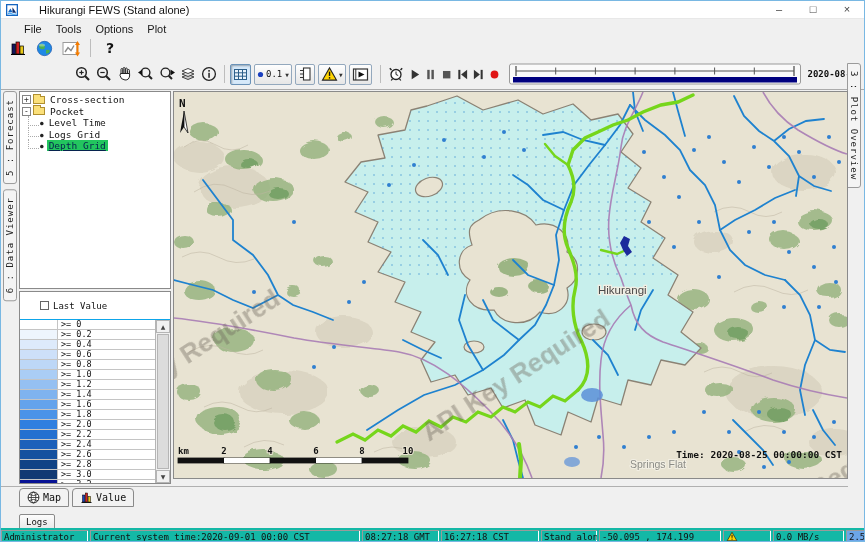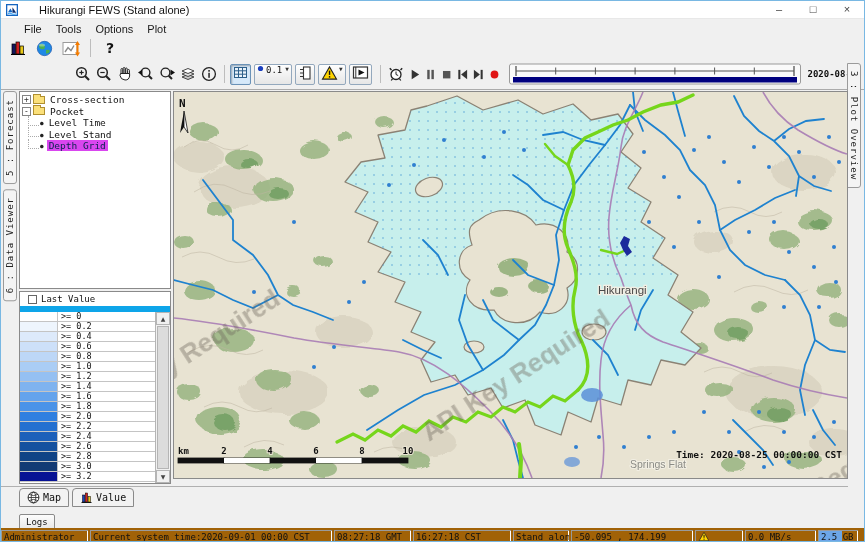--- a/index.html
+++ b/index.html
@@ -20,21 +20,21 @@
   .menubar { position:absolute; left:0; top:19px; width:100%; height:17px; background:#f0f0f0;
              display:flex; align-items:center; padding-left:16px; }
   .menuitem { font:11px "Liberation Sans",sans-serif; color:#1a1a1a; padding:1px 7px; }
 
   
   .toolbar1 { position:absolute; left:0; top:36px; width:100%; height:22px; background:#f0f0f0;
               display:flex; align-items:center; padding-left:6px; }
   .toolbar2 { position:absolute; left:0; top:58px; width:100%; height:31px; background:#f0f0f0;
               display:flex; align-items:center; padding-left:71px; border-bottom:1px solid #ababab; }
   .tbtn { width:21px; height:21px; display:flex; align-items:center; justify-content:center; flex:none; }
-  .tbtn2 { height:21px; display:flex; justify-content:center; flex:none;
+  .tbtn2 { height:21px; display:flex; align-items:center; justify-content:center; flex:none;
            background:linear-gradient(#fefefe,#e6e6e6); border:1px solid #93a8bd; border-radius:2px;
            margin-right:3px; padding:0 2px; }
   .tbtn2.pressed { background:#d6e9fa; box-shadow:inset 1px 1px 2px rgba(0,0,0,.3); border-color:#6a92b8; }
   .tsep { width:1px; height:18px; background:#bdbdbd; margin:0 5px; flex:none; }
   .helpq { font:bold 14px "DejaVu Sans",sans-serif; color:#111; margin-left:10px; }
   .zoomlvl { font:9px "DejaVu Sans Mono",monospace; color:#111; margin:0 2px; }
   .ddarrow { font-size:6px; color:#333; margin-left:1px; }
   .timeline { margin-left:6px; flex:none; }
   .tooldate { font:bold 9px "DejaVu Sans Mono",monospace; color:#111; margin-left:7px; white-space:nowrap; }
 
@@ -57,27 +57,27 @@
   .expander { width:9px; height:9px; border:1px solid #848484; background:#fff; font:8px/7px "DejaVu Sans Mono",monospace;
               text-align:center; color:#333; margin-right:2px; flex:none; }
   .folder { width:12px; height:8px; background:#fbe07a; border:1px solid #b08f2f; position:relative;
             margin-right:3px; flex:none; }
   .folder::before { content:''; position:absolute; top:-3px; left:-1px; width:6px; height:2px;
                     background:#fbe07a; border:1px solid #b08f2f; border-bottom:none; }
   .conn { width:11px; height:10px; border-left:1px dotted #aaa; border-bottom:1px dotted #aaa;
           margin:0 0 4px 6px; flex:none; }
   .bullet { font-size:6px; color:#222; margin:0 3px 0 1px; flex:none; }
   .tlabel { font:9.5px "DejaVu Sans Mono",monospace; color:#111; padding:0 2px; }
-  .tlabel.sel { background:#d946ef; color:#06234e; }
+  .tlabel.sel { background:#22c55e; color:#06234e;text-decoration:underline; }
 
   
   .legendpanel { position:absolute; left:18px; top:290px; width:152px; height:193px; background:#fff;
                  border:1px solid #8a8a8a; display:flex; flex-direction:column; }
-  .legendhead { height:20px; border-bottom:6px solid #0ea5e9; display:flex; align-items:center;
-                padding-left:8px; flex:none; }
+  .legendhead { height:28px; border-bottom:1px solid #0ea5e9; display:flex; align-items:center;
+                padding-left:20px; flex:none; }
   .cbox { width:9px; height:9px; border:1px solid #666; background:#fff; margin-right:4px; flex:none; }
   .cblabel { font:9px "DejaVu Sans Mono",monospace; color:#111; }
   .legendbody { flex:1; display:flex; overflow:hidden; }
   .legendlist { flex:1; overflow:hidden; }
   .lrow { display:flex; height:10px; border-bottom:1px solid #c4c4c4; }
   .swatch { width:38px; border-right:1px solid #c4c4c4; flex:none; }
   .llabel { font:8.5px/9px "DejaVu Sans Mono",monospace; color:#111; padding-left:3px; }
   .vscroll { width:15px; border-left:1px solid #b5b5b5; background:#f1f1f1; display:flex;
              flex-direction:column; flex:none; }
   .sarr { height:13px; background:#f1f1f1; border:1px solid #b5b5b5; font:6px/11px "DejaVu Sans",sans-serif;
@@ -95,21 +95,21 @@
           background:#f2f2f2; border:1px solid #8a8a8a; border-radius:4px 4px 0 0;
           margin-right:3px; font:10px "DejaVu Sans Mono",monospace; color:#111; height:19px; }
   .btab.active { background:#fafafa; height:21px; }
   .tabctl { font:bold 10px "DejaVu Sans",sans-serif; color:#222; margin-left:3px; }
 
   .logsrow { position:absolute; left:18px; top:509px; }
   .logsbtn { font:9px "DejaVu Sans Mono",monospace; color:#111; background:linear-gradient(#fdfdfd,#e8e8e8);
              border:1px solid #8a8a8a; border-radius:2px; padding:2px 6px;text-align:center; }
 
   
-  .statusbar { position:absolute; left:0; top:527px; width:100%; height:15px; background:#a16207;
+  .statusbar { position:absolute; left:0; top:527px; width:100%; height:15px; background:#14b8a6;
                display:flex; align-items:center; padding-top:1px; }
   .seg { height:13px; box-shadow:inset 1px 1px 0 #9a9a9a, inset -1px -1px 0 #ffffff;
          font:9px/12px "DejaVu Sans Mono",monospace; color:#111; padding:1px 3px;
          white-space:nowrap; overflow:hidden; margin-right:2px; flex:none; position:relative; }
   .memfill { position:absolute; left:1px; top:1px; bottom:1px; width:58%; background:#6ca6e8; }
   .memtext { position:relative; }
 </style>
 </head>
 <body>
 
@@ -349,21 +349,21 @@
         <span class="tlabel">Pocket</span>
       </div>
       <div class="trow">
         <span class="conn"></span>
         <span class="bullet">●</span>
         <span class="tlabel">Level Time</span>
       </div>
       <div class="trow">
         <span class="conn"></span>
         <span class="bullet">●</span>
-        <span class="tlabel">Level Stand</span>
+        <span class="tlabel">Logs Grid</span>
       </div>
       <div class="trow">
         <span class="conn"></span>
         <span class="bullet">●</span>
         <span class="tlabel sel">Depth Grid</span>
       </div>
     </div>
 </div>
 
 <div class="legendpanel">
@@ -700,21 +700,21 @@
     <span>Value</span>
   </div>
 </div>
 
 <div class="logsrow">
   <button class="logsbtn">Logs</button>
 </div>
 
 <div class="statusbar">
   <div class="seg" style="width:87px">Administrator</div>
-  <div class="seg" style="width:242px">Current system time:2020-09-01 00:00 CST</div>
+  <div class="seg" style="width:270px">Current system time:2020-09-01 00:00 CST</div>
   <div class="seg" style="width:77px">08:27:18 GMT</div>
   <div class="seg" style="width:98px">16:27:18 CST</div>
   <div class="seg" style="width:56px">Stand alone</div>
   <div class="seg" style="width:122px">-50.095 , 174.199</div>
   <div class="seg" style="width:48px">
     <svg width="12" height="11" viewBox="0 0 18 17">
       <polygon points="9,2 16.5,15 1.5,15" fill="#ffd400" stroke="#222" stroke-width="1.1"></polygon>
       <rect x="8.3" y="6" width="1.5" height="4.5" fill="#111"></rect>
       <rect x="8.3" y="11.8" width="1.5" height="1.6" fill="#111"></rect>
     </svg>

